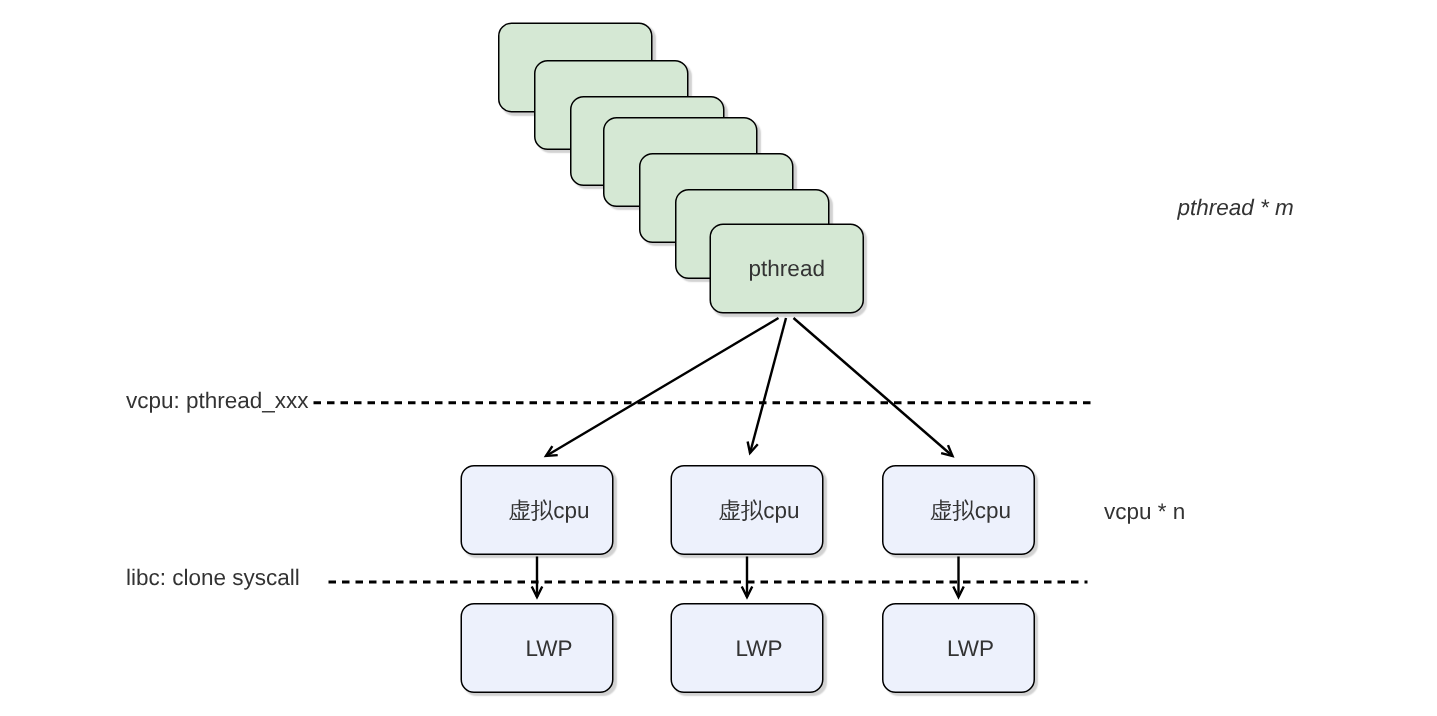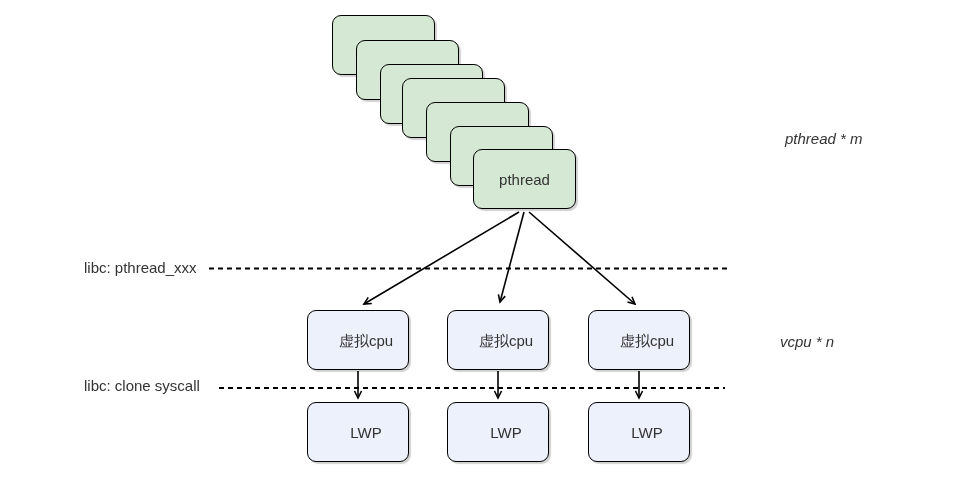--- a/index.html
+++ b/index.html
@@ -33,21 +33,21 @@
   
   .vcpu-1{left:307px;top:310px;}
   .vcpu-2{left:447px;top:310px;}
   .vcpu-3{left:588px;top:310px;}
   
   .lwp-1{left:307px;top:402px;}
   .lwp-2{left:447px;top:402px;}
   .lwp-3{left:588px;top:402px;}
   .side-label{position:absolute;font-size:15px;line-height:20px;white-space:nowrap;}
   .lbl-pthread-m{left:785px;top:129px;font-style:italic;}
-  .lbl-vcpu-n{left:780px;top:332px;font-style:italic;}
+  .lbl-vcpu-n{left:736px;top:332px;}
   .lbl-libc-1{left:84px;top:258px;}
   .lbl-libc-2{left:84px;top:376px;}
   svg.connectors{position:absolute;left:0;top:0;pointer-events:none;}
   svg.connectors line{stroke:#000;stroke-width:1.6px;}
   svg.connectors line.dashed{stroke-width:2px;stroke-dasharray:5 4;}
 </style>
 </head>
 <body>
 
 <div class="canvas">
@@ -79,21 +79,21 @@
     <div class="box green"></div>
     <div class="box green"></div>
     <div class="box green">
       <span>pthread</span>
     </div>
   </div>
 
   <div class="side-label lbl-pthread-m">pthread * m</div>
   <div class="side-label lbl-vcpu-n">vcpu * n</div>
 
-  <div class="side-label lbl-libc-1">libc:  pthread_xxx</div>
+  <div class="side-label lbl-libc-1">vcpu:  pthread_xxx</div>
   <div class="side-label lbl-libc-2">libc:  clone syscall</div>
 
   <div class="box blue vcpu-1">
     <span>虚拟cpu</span>
   </div>
   <div class="box blue vcpu-2">
     <span>虚拟cpu</span>
   </div>
   <div class="box blue vcpu-3">
     <span>虚拟cpu</span>

